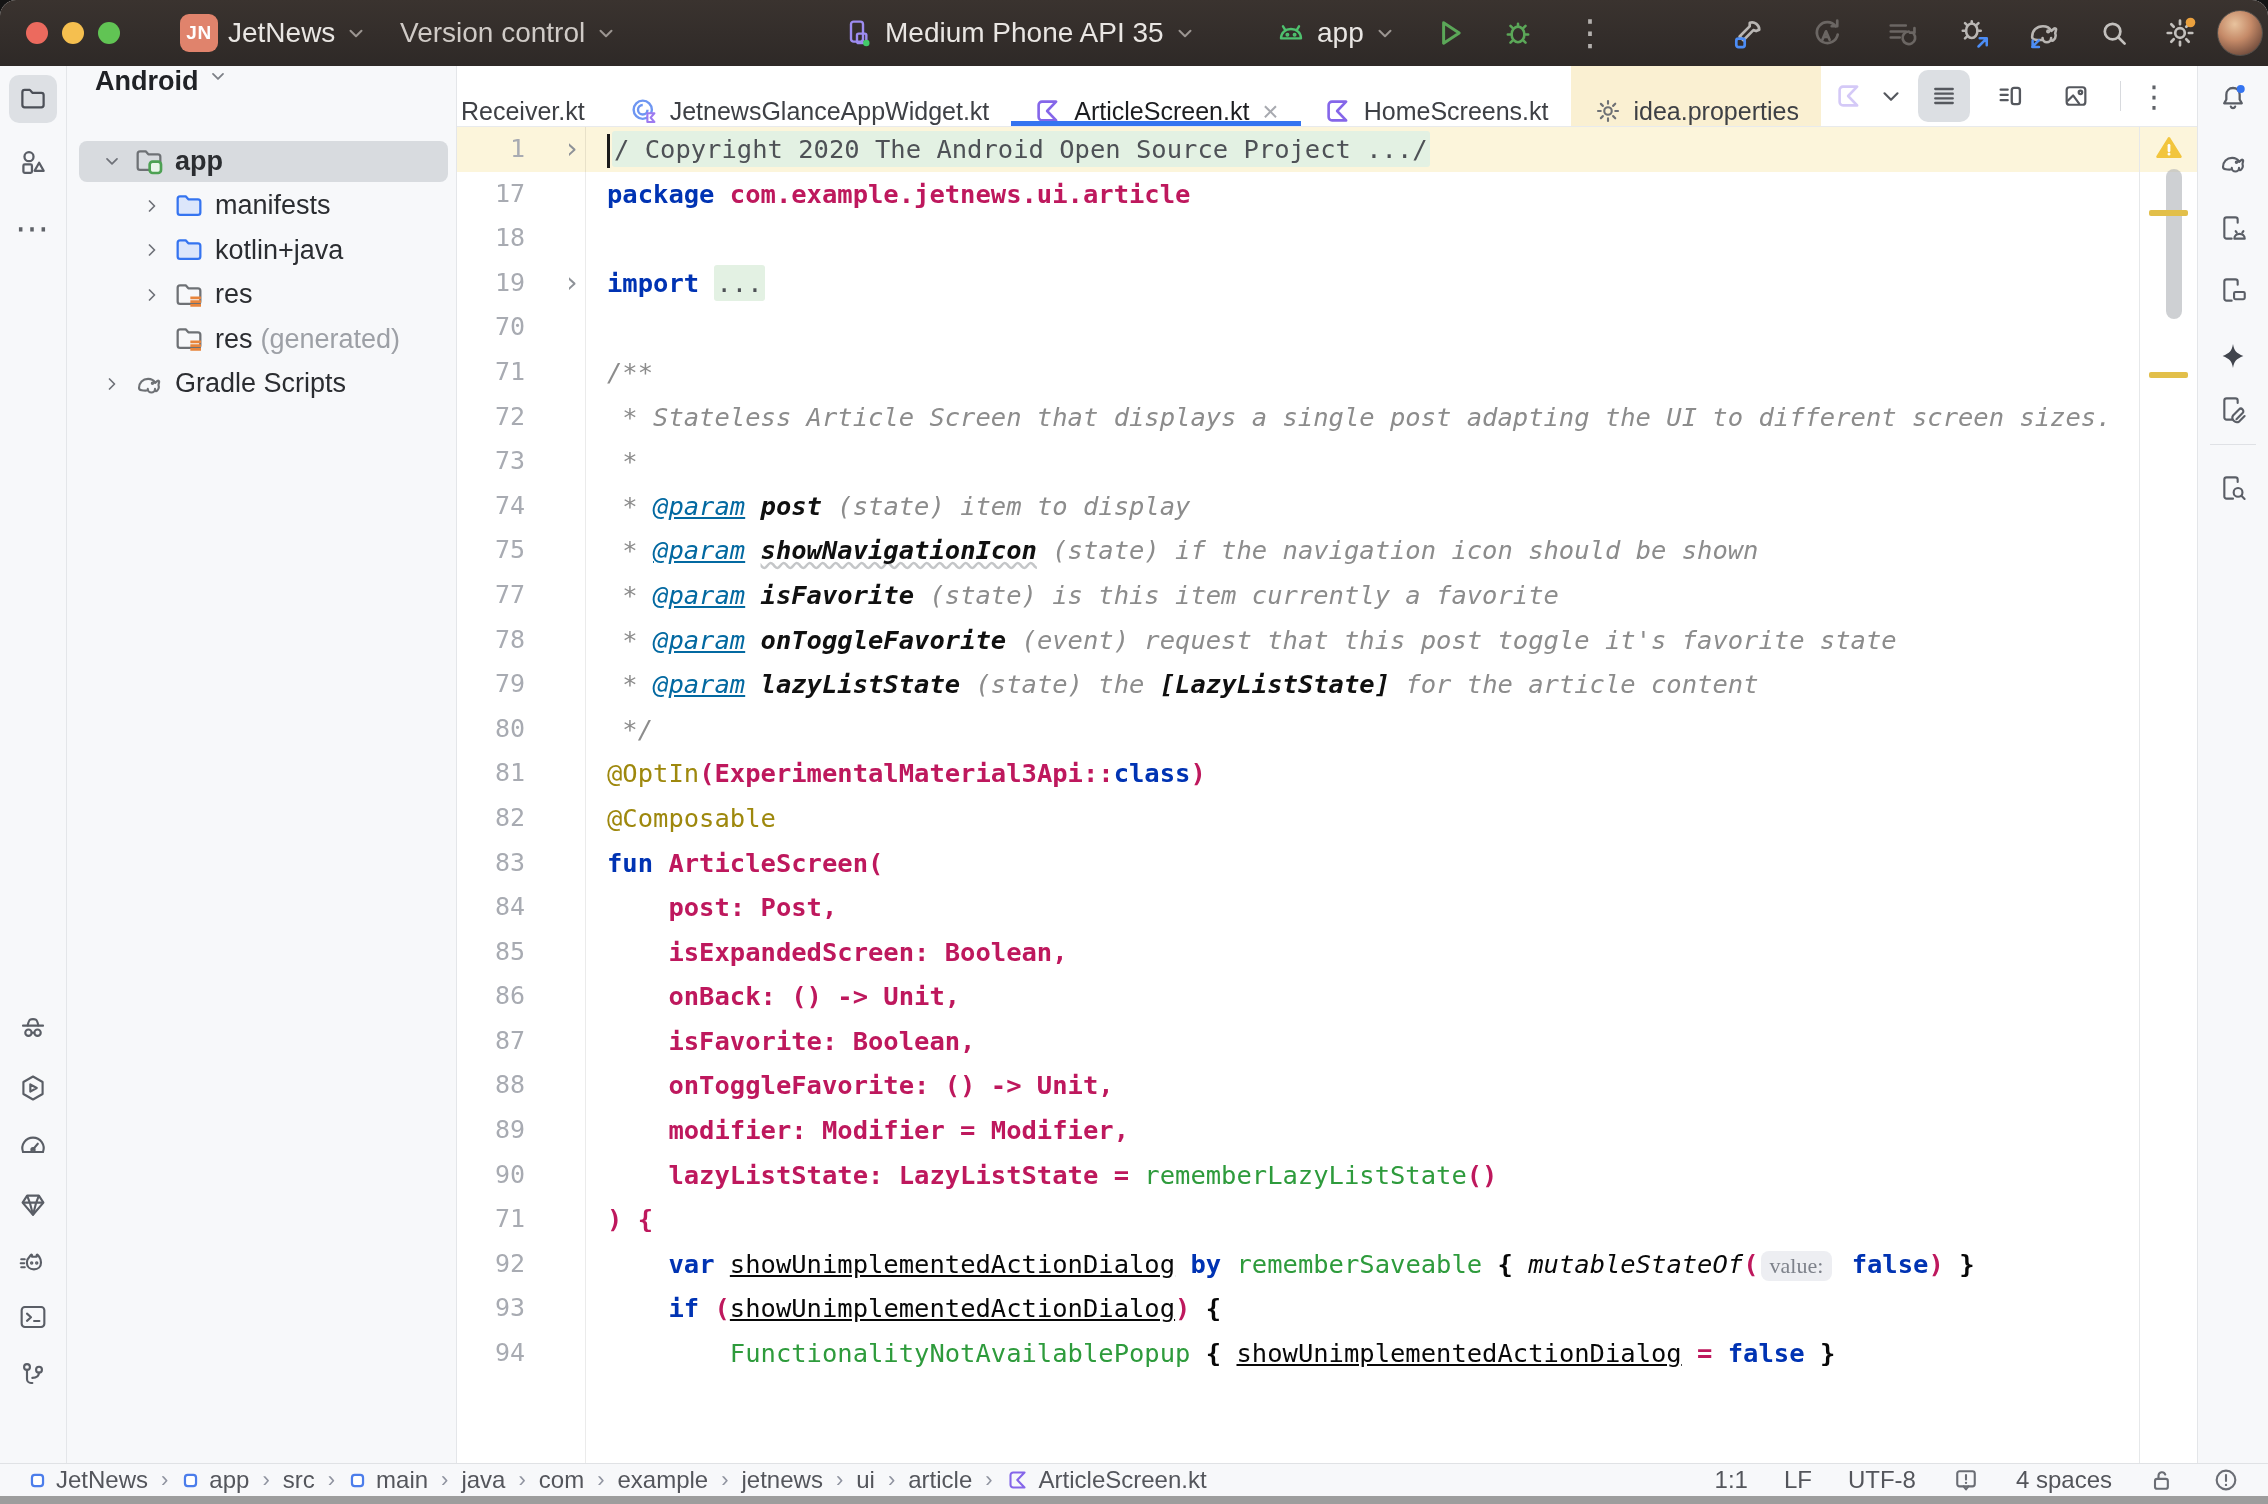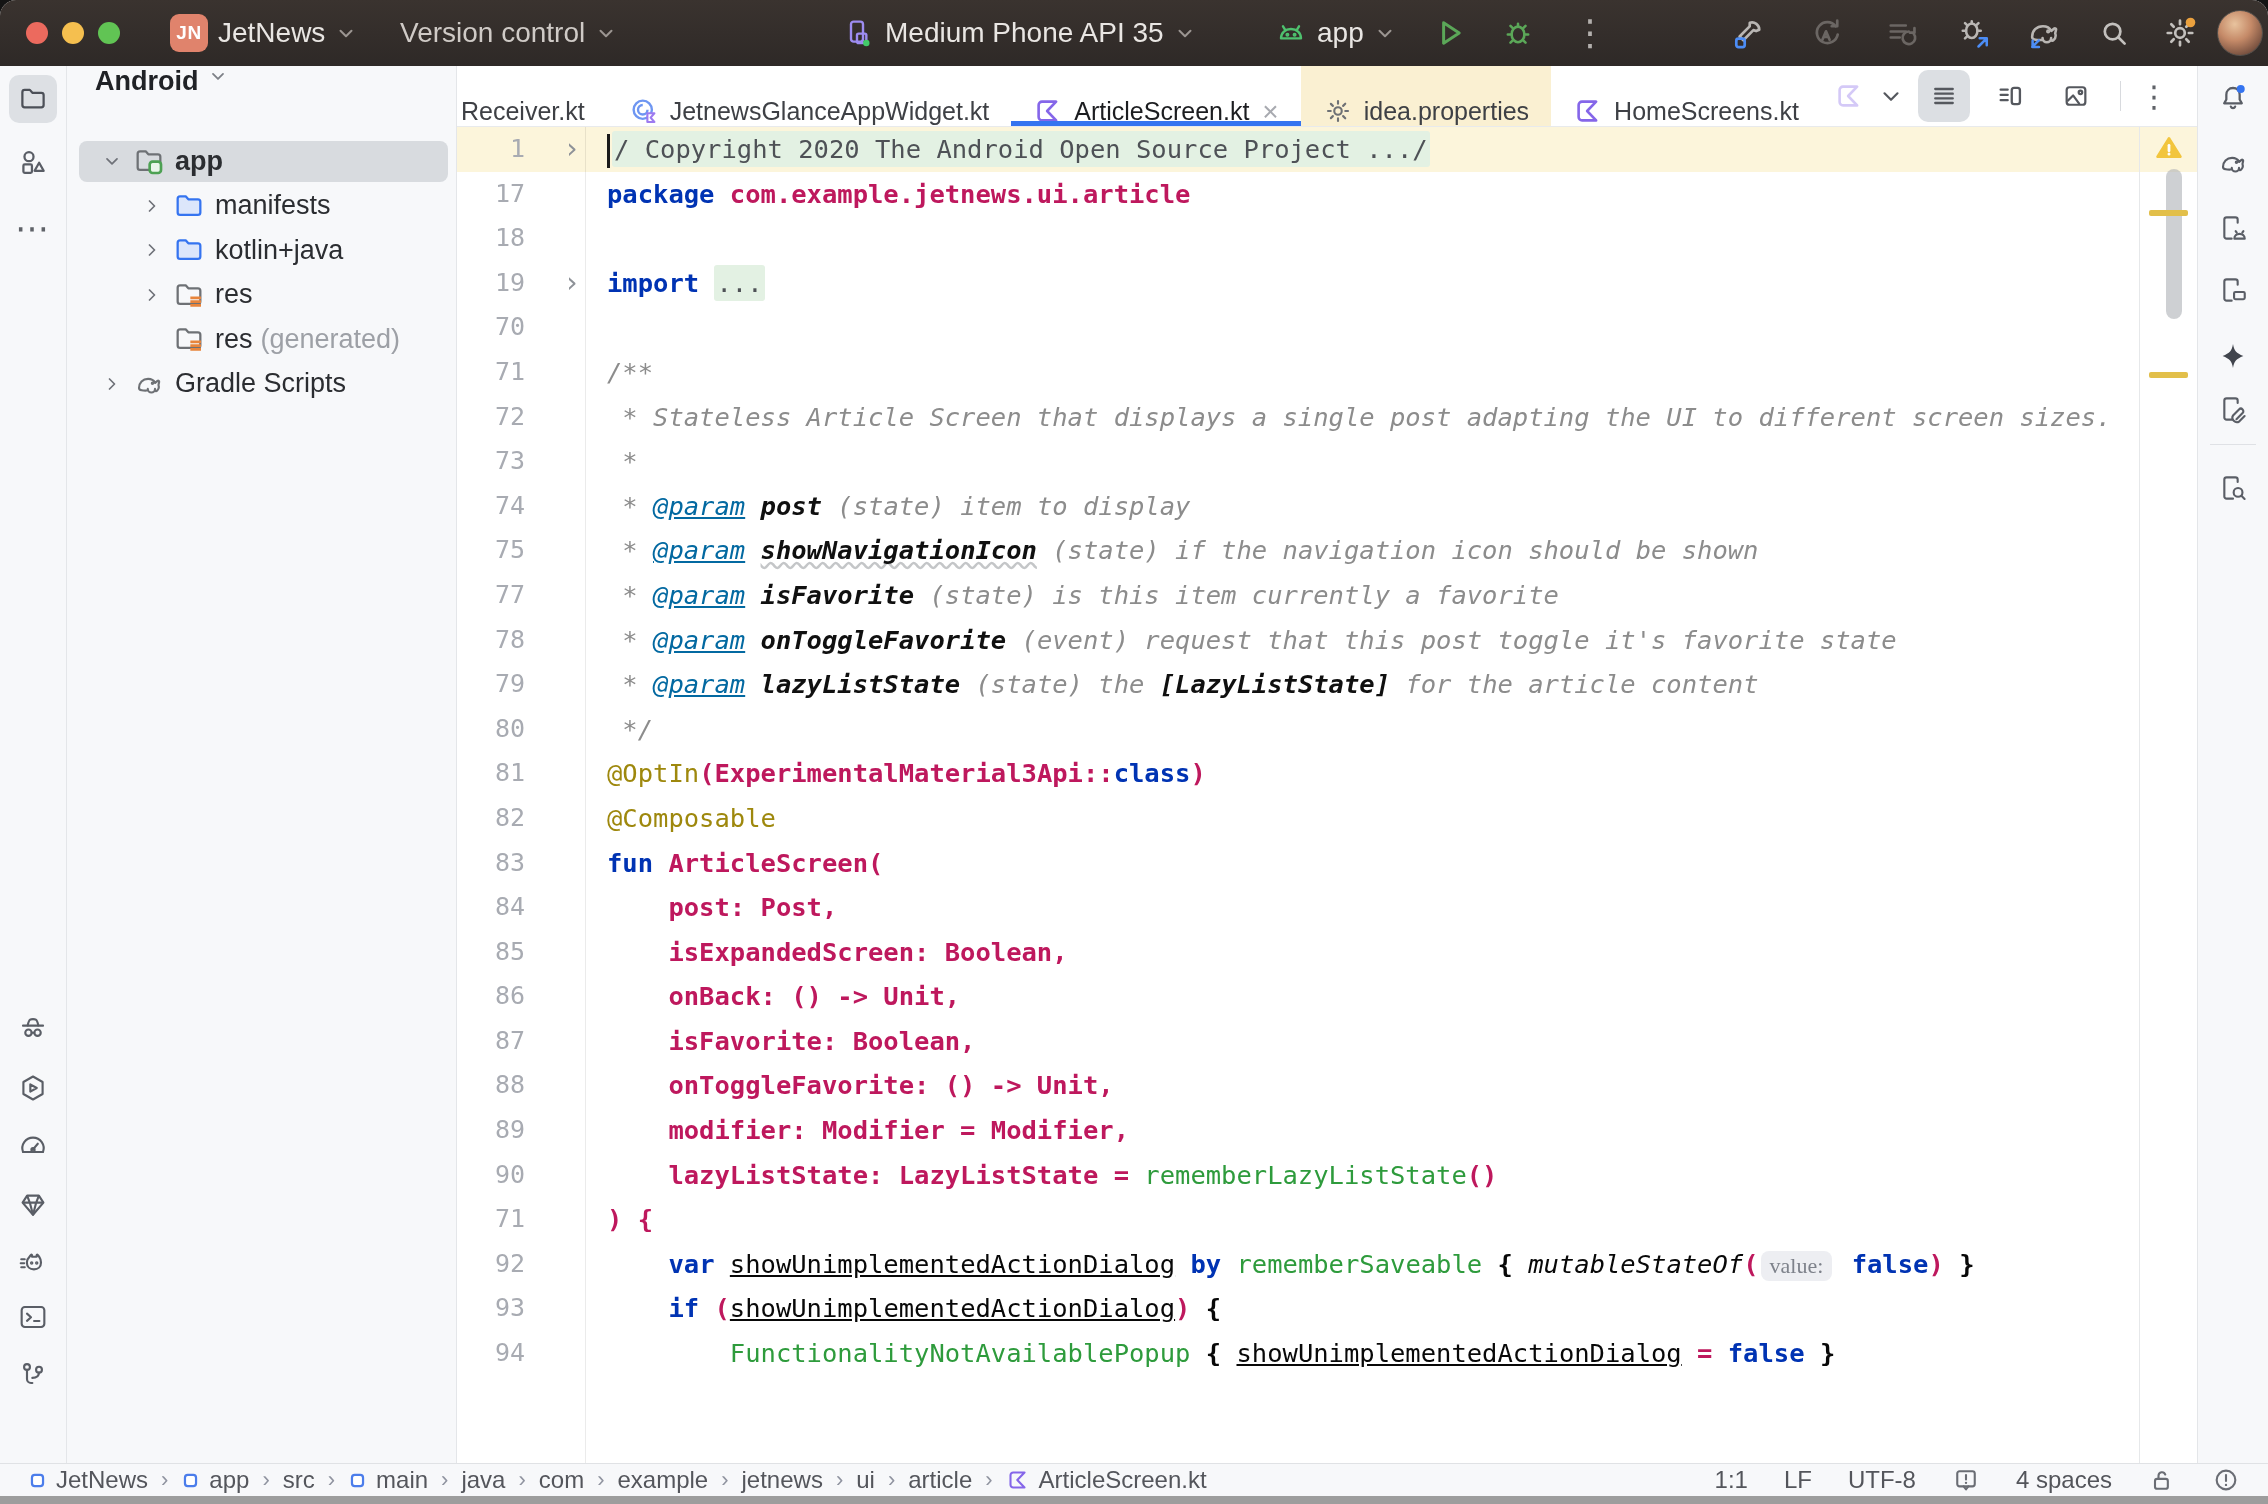--- a/index.html
+++ b/index.html
@@ -115,21 +115,21 @@
 <body>
 
 <div class="window">
 
   <div class="titlebar">
     <div class="traffic">
       <span class="tl-close"></span>
       <span class="tl-min"></span>
       <span class="tl-max"></span>
     </div>
-    <div class="tb-item" style="left:170px">
+    <div class="tb-item" style="left:180px">
       <span class="jn-badge">JN</span>
       <span class="tb-label">JetNews</span>
       <span style="color:#9b9591;display:flex">
         <svg width="22" height="22" viewBox="0 0 24 24" fill="none" stroke="currentColor" stroke-width="2.2" stroke-linecap="round" stroke-linejoin="round">
             <path d="M6 9.5l6 6 6-6"></path>
           </svg>
         </span>
     </div>
     <div class="tb-item" style="left:400px">
       <span class="tb-dim">Version control</span>
@@ -431,36 +431,36 @@
             </div>
             <div class="tab active">
               <span style="display:flex">
                 <svg width="30" height="30" viewBox="0 0 24 24" fill="none" stroke="#8566e9" stroke-width="2.1" stroke-linejoin="round">
                   <path d="M18.5 4.5H7.2A2.7 2.7 0 0 0 4.5 7.2v9.6a2.7 2.7 0 0 0 2.7 2.7h11.3L11.3 12z"></path>
                 </svg>
               </span>
               <span>ArticleScreen.kt</span>
               <span class="close-x">×</span>
             </div>
+            <div class="tab">
+              <span style="display:flex">
+                <svg width="30" height="30" viewBox="0 0 24 24" fill="none" stroke="#8566e9" stroke-width="2.1" stroke-linejoin="round">
+                  <path d="M18.5 4.5H7.2A2.7 2.7 0 0 0 4.5 7.2v9.6a2.7 2.7 0 0 0 2.7 2.7h11.3L11.3 12z"></path>
+                </svg>
+              </span>
+              <span>HomeScreens.kt</span>
+            </div>
             <div class="tab preview">
               <span style="display:flex">
                 <svg width="30" height="30" viewBox="0 0 24 24" fill="none" stroke="#6e7175" stroke-width="1.7" stroke-linecap="round">
                   <circle cx="12" cy="12" r="3"></circle>
                   <path d="M12 4v2.2M12 17.8V20M4 12h2.2M17.8 12H20M6.3 6.3l1.6 1.6M16.1 16.1l1.7 1.7M6.3 17.7l1.6-1.6M16.1 7.9l1.7-1.7"></path>
                 </svg>
               </span>
               <span>idea.properties</span>
-            </div>
-            <div class="tab">
-              <span style="display:flex">
-                <svg width="30" height="30" viewBox="0 0 24 24" fill="none" stroke="#8566e9" stroke-width="2.1" stroke-linejoin="round">
-                  <path d="M18.5 4.5H7.2A2.7 2.7 0 0 0 4.5 7.2v9.6a2.7 2.7 0 0 0 2.7 2.7h11.3L11.3 12z"></path>
-                </svg>
-              </span>
-              <span>HomeScreens.kt</span>
             </div>
           </div>
         <div class="tab-controls">
           <span class="faded">
             <svg width="30" height="30" viewBox="0 0 24 24" fill="none" stroke="#8566e9" stroke-width="2.1" stroke-linejoin="round">
                 <path d="M18.5 4.5H7.2A2.7 2.7 0 0 0 4.5 7.2v9.6a2.7 2.7 0 0 0 2.7 2.7h11.3L11.3 12z"></path>
               </svg>
             </span>
           <span style="display:flex">
             <svg width="26" height="26" viewBox="0 0 24 24" fill="none" stroke="currentColor" stroke-width="2" stroke-linecap="round" stroke-linejoin="round">

